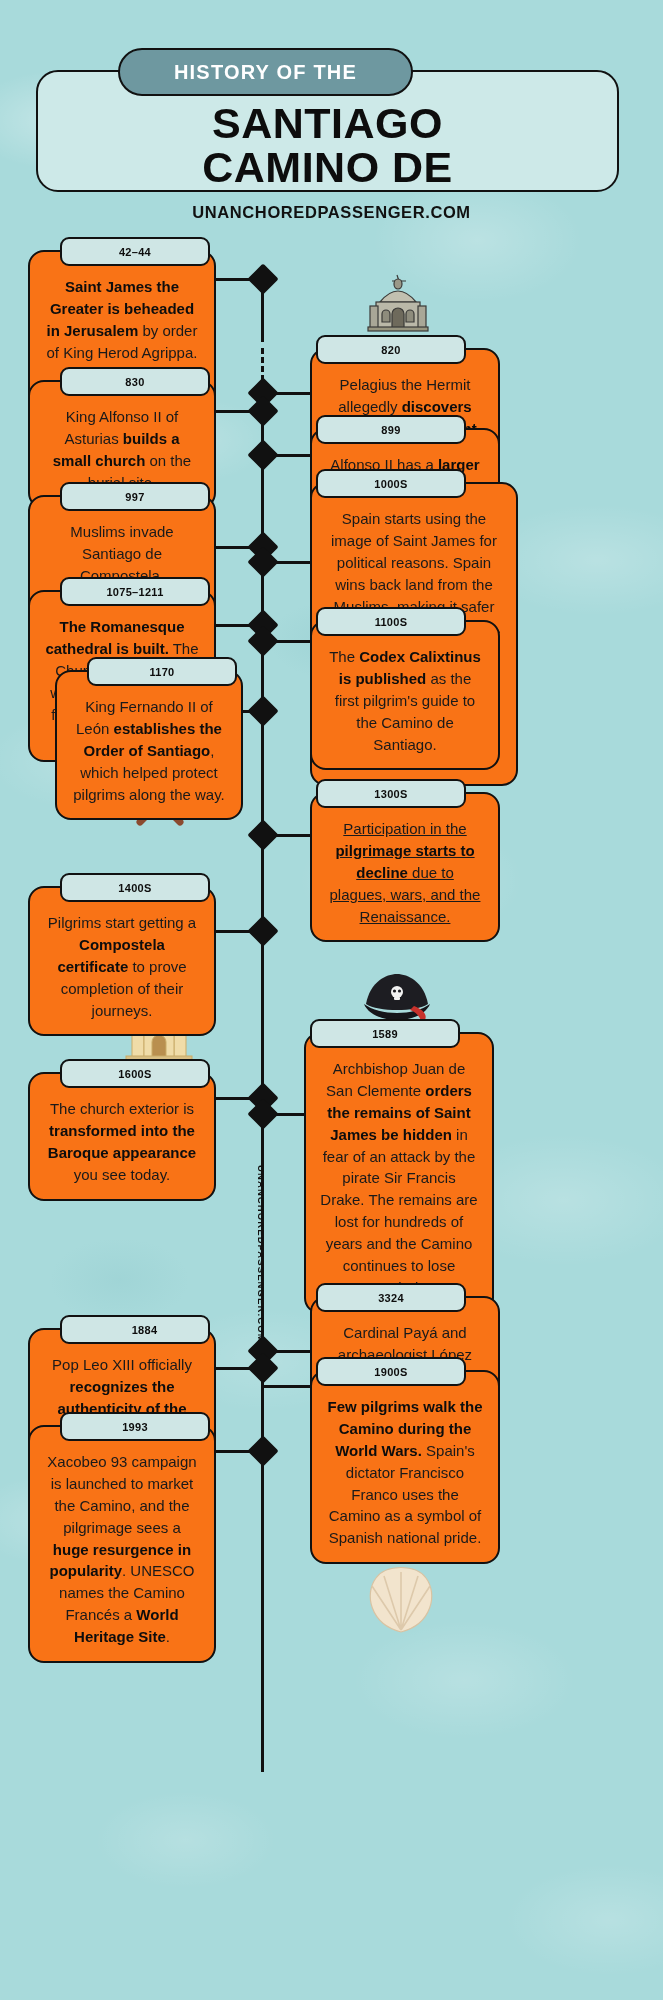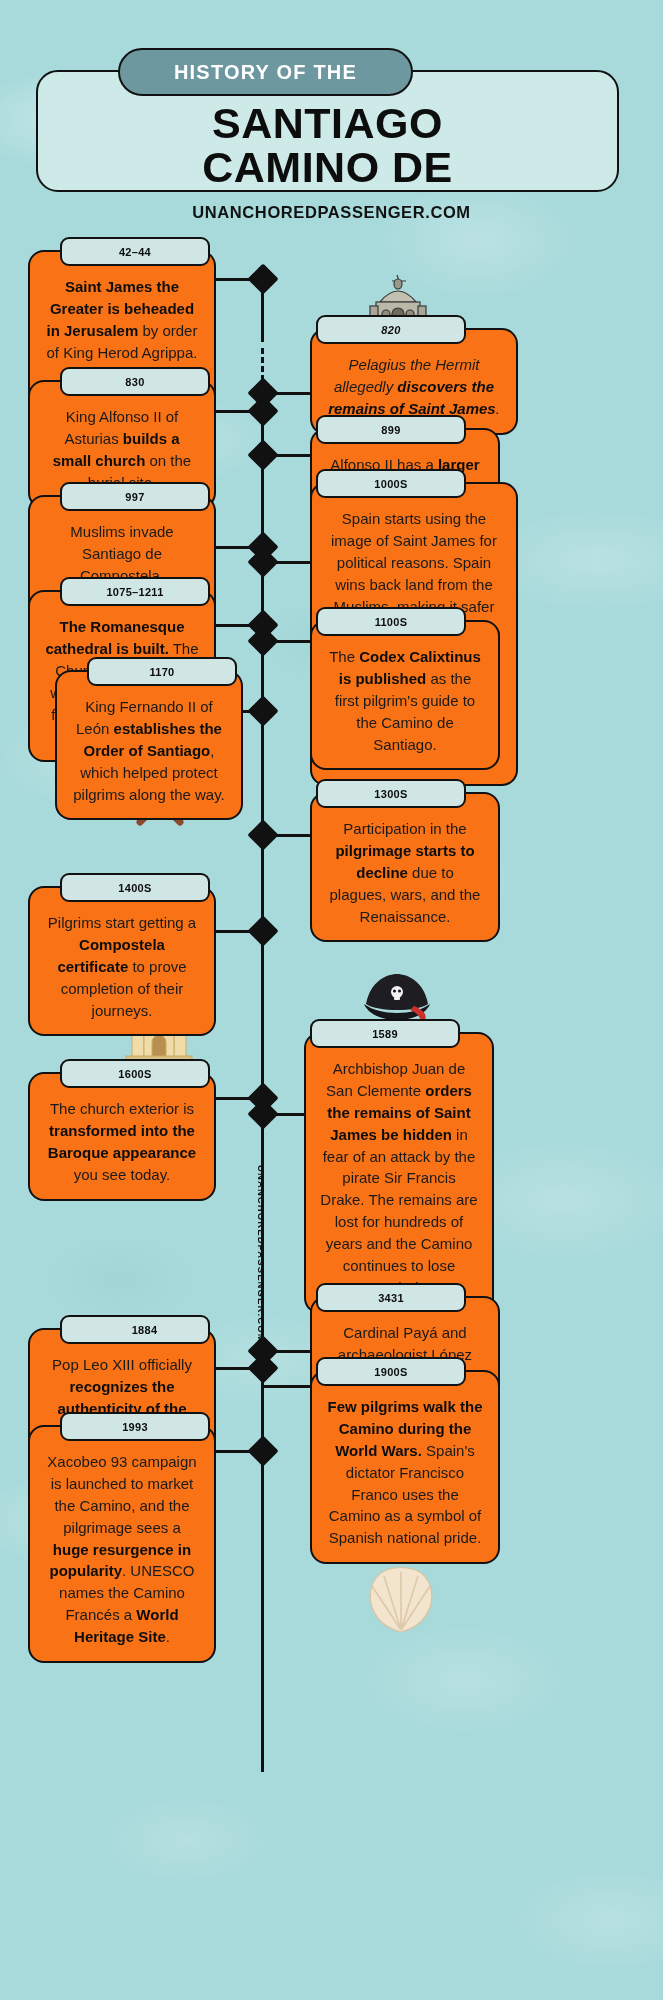--- a/index.html
+++ b/index.html
@@ -258,21 +258,21 @@
     <g stroke="#ddc9ab" stroke-width="1.6" fill="none">
       <path d="M39 66 V8 M39 66 L22 12 M39 66 L56 12 M39 66 L10 22 M39 66 L68 22"></path>
     </g>
   </svg>
 </div>
 
 <div class="card left" style="left:28px;top:250px;width:188px;">
   <div class="year" style="min-width:150px;">42–44</div>
   <div class="body" style="padding-top:24px;"><b>Saint James the Greater is beheaded in Jerusalem</b> by order of King Herod Agrippa. His body is then allegedly transported to Galicia.</div>
 </div>
-<div class="card right" style="left:310px;top:328px;width:208px;font-style:italic;">
+<div class="card right" style="left:310px;top:348px;width:190px;">
   <div class="year" style="min-width:150px;">820</div>
   <div class="body" style="padding-top:24px;">Pelagius the Hermit allegedly <b>discovers the remains of Saint James</b>.</div>
 </div>
 <div class="card left" style="left:28px;top:380px;width:188px;">
   <div class="year" style="min-width:150px;">830</div>
   <div class="body" style="padding-top:24px;">King Alfonso II of Asturias <b>builds a small church</b> on the burial site.</div>
 </div>
 <div class="card right" style="left:310px;top:428px;width:190px;">
   <div class="year" style="min-width:150px;">899</div>
   <div class="body" style="padding-top:24px;">Alfonso II has a <b>larger basilica built</b> and consecrated.</div>
@@ -292,36 +292,36 @@
 <div class="card right" style="left:310px;top:620px;width:190px;">
   <div class="year" style="min-width:150px;">1100S</div>
   <div class="body" style="padding-top:24px;">The <b>Codex Calixtinus is published</b> as the first pilgrim's guide to the Camino de Santiago.</div>
 </div>
 <div class="card left" style="left:28px;top:670px;width:188px;padding-left:27px;">
   <div class="year" style="min-width:150px;">1170</div>
   <div class="body" style="padding-top:24px;">King Fernando II of León <b>establishes the Order of Santiago</b>, which helped protect pilgrims along the way.</div>
 </div>
 <div class="card right" style="left:310px;top:792px;width:190px;">
   <div class="year" style="min-width:150px;">1300S</div>
-  <div class="body" style="padding-top:24px;">Participation in the <b>pilgrimage starts to decline</b> due to plagues, wars, and the Renaissance.</div>
+  <div class="body" style="padding-top:24px;text-decoration:underline;">Participation in the <b>pilgrimage starts to decline</b> due to plagues, wars, and the Renaissance.</div>
 </div>
 <div class="card left" style="left:28px;top:886px;width:188px;">
   <div class="year" style="min-width:150px;">1400S</div>
   <div class="body" style="padding-top:24px;">Pilgrims start getting a <b>Compostela certificate</b> to prove completion of their journeys.</div>
 </div>
 <div class="card right" style="left:304px;top:1032px;width:190px;">
   <div class="year" style="min-width:150px;">1589</div>
   <div class="body" style="padding-top:24px;">Archbishop Juan de San Clemente <b>orders the remains of Saint James be hidden</b> in fear of an attack by the pirate Sir Francis Drake. The remains are lost for hundreds of years and the Camino continues to lose popularity.</div>
 </div>
 <div class="card left" style="left:28px;top:1072px;width:188px;">
   <div class="year" style="min-width:150px;">1600S</div>
   <div class="body" style="padding-top:24px;">The church exterior is <b>transformed into the Baroque appearance</b> you see today.</div>
 </div>
 <div class="card right" style="left:310px;top:1296px;width:190px;">
-  <div class="year" style="min-width:150px;">3431</div>
+  <div class="year" style="min-width:150px;">3324</div>
   <div class="body" style="padding-top:24px;">Cardinal Payá and archaeologist López Ferreiro <b>rediscover the relics of Saint James.</b></div>
 </div>
 <div class="card left" style="left:28px;top:1328px;width:188px;">
   <div class="year" style="min-width:150px;padding-left:35px;">1884</div>
   <div class="body" style="padding-top:24px;">Pop Leo XIII officially <b>recognizes the authenticity of the relics</b> of Saint James. The Camino starts becoming popular again.</div>
 </div>
 <div class="card right" style="left:310px;top:1370px;width:190px;">
   <div class="year" style="min-width:150px;">1900S</div>
   <div class="body" style="padding-top:24px;"><b>Few pilgrims walk the Camino during the World Wars.</b> Spain's dictator Francisco Franco uses the Camino as a symbol of Spanish national pride.</div>
 </div>

